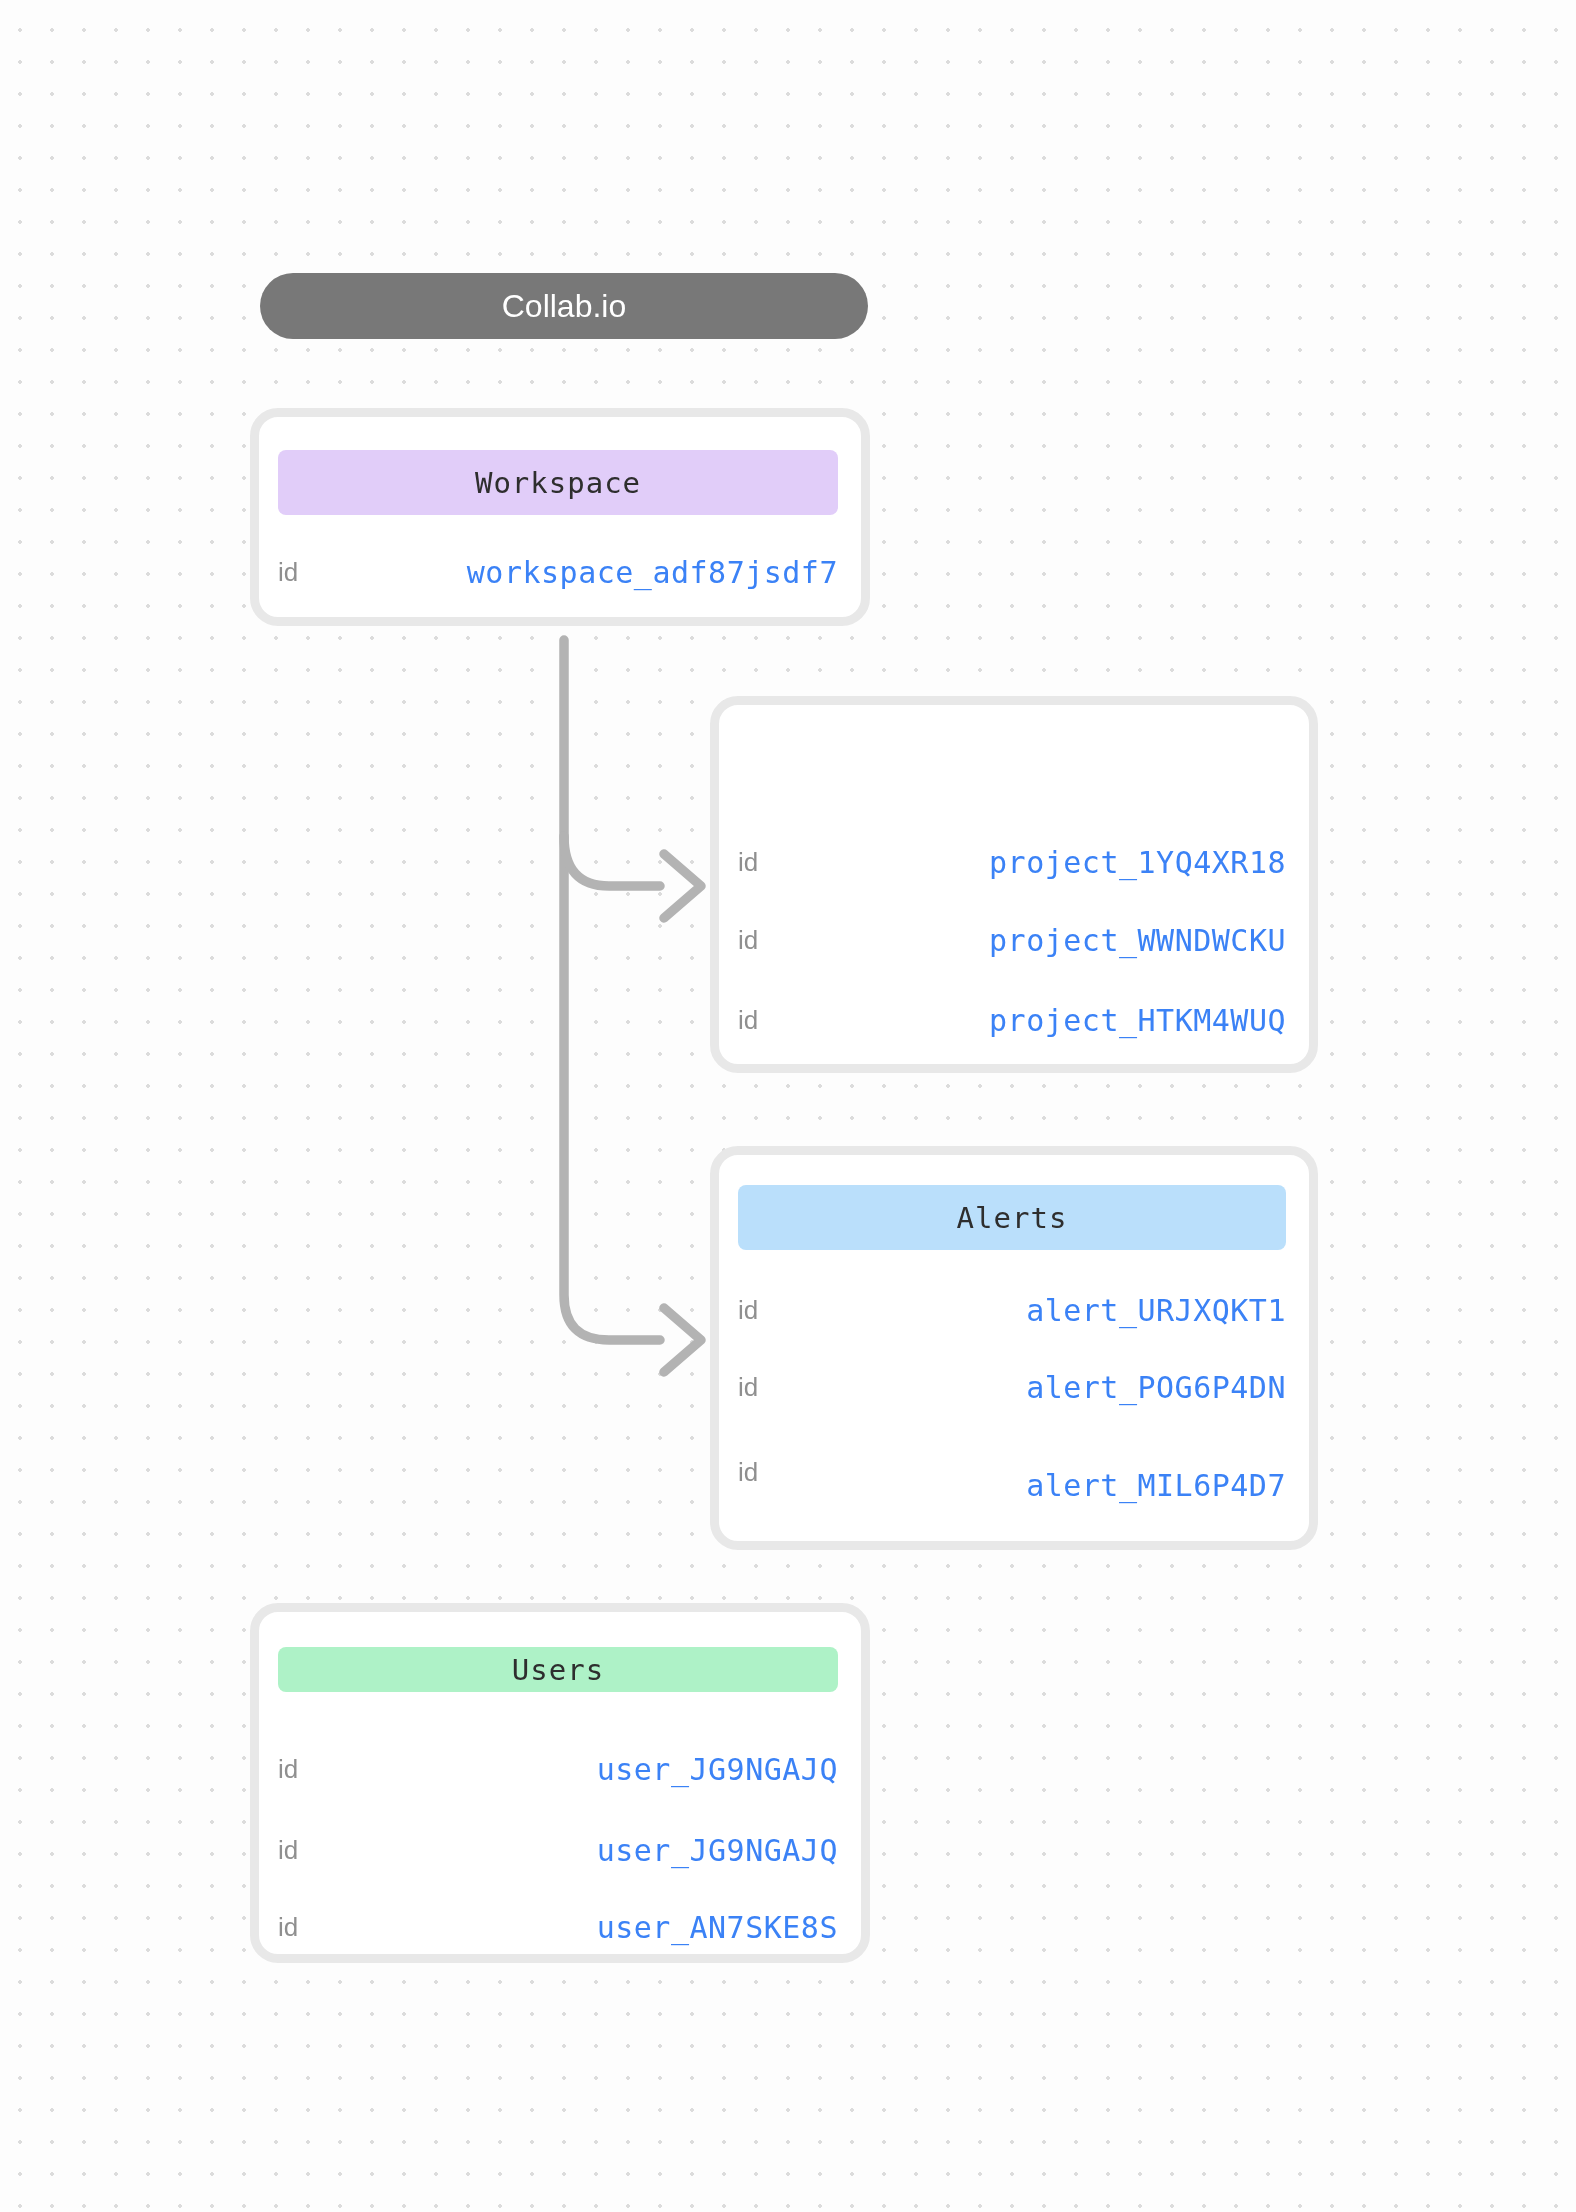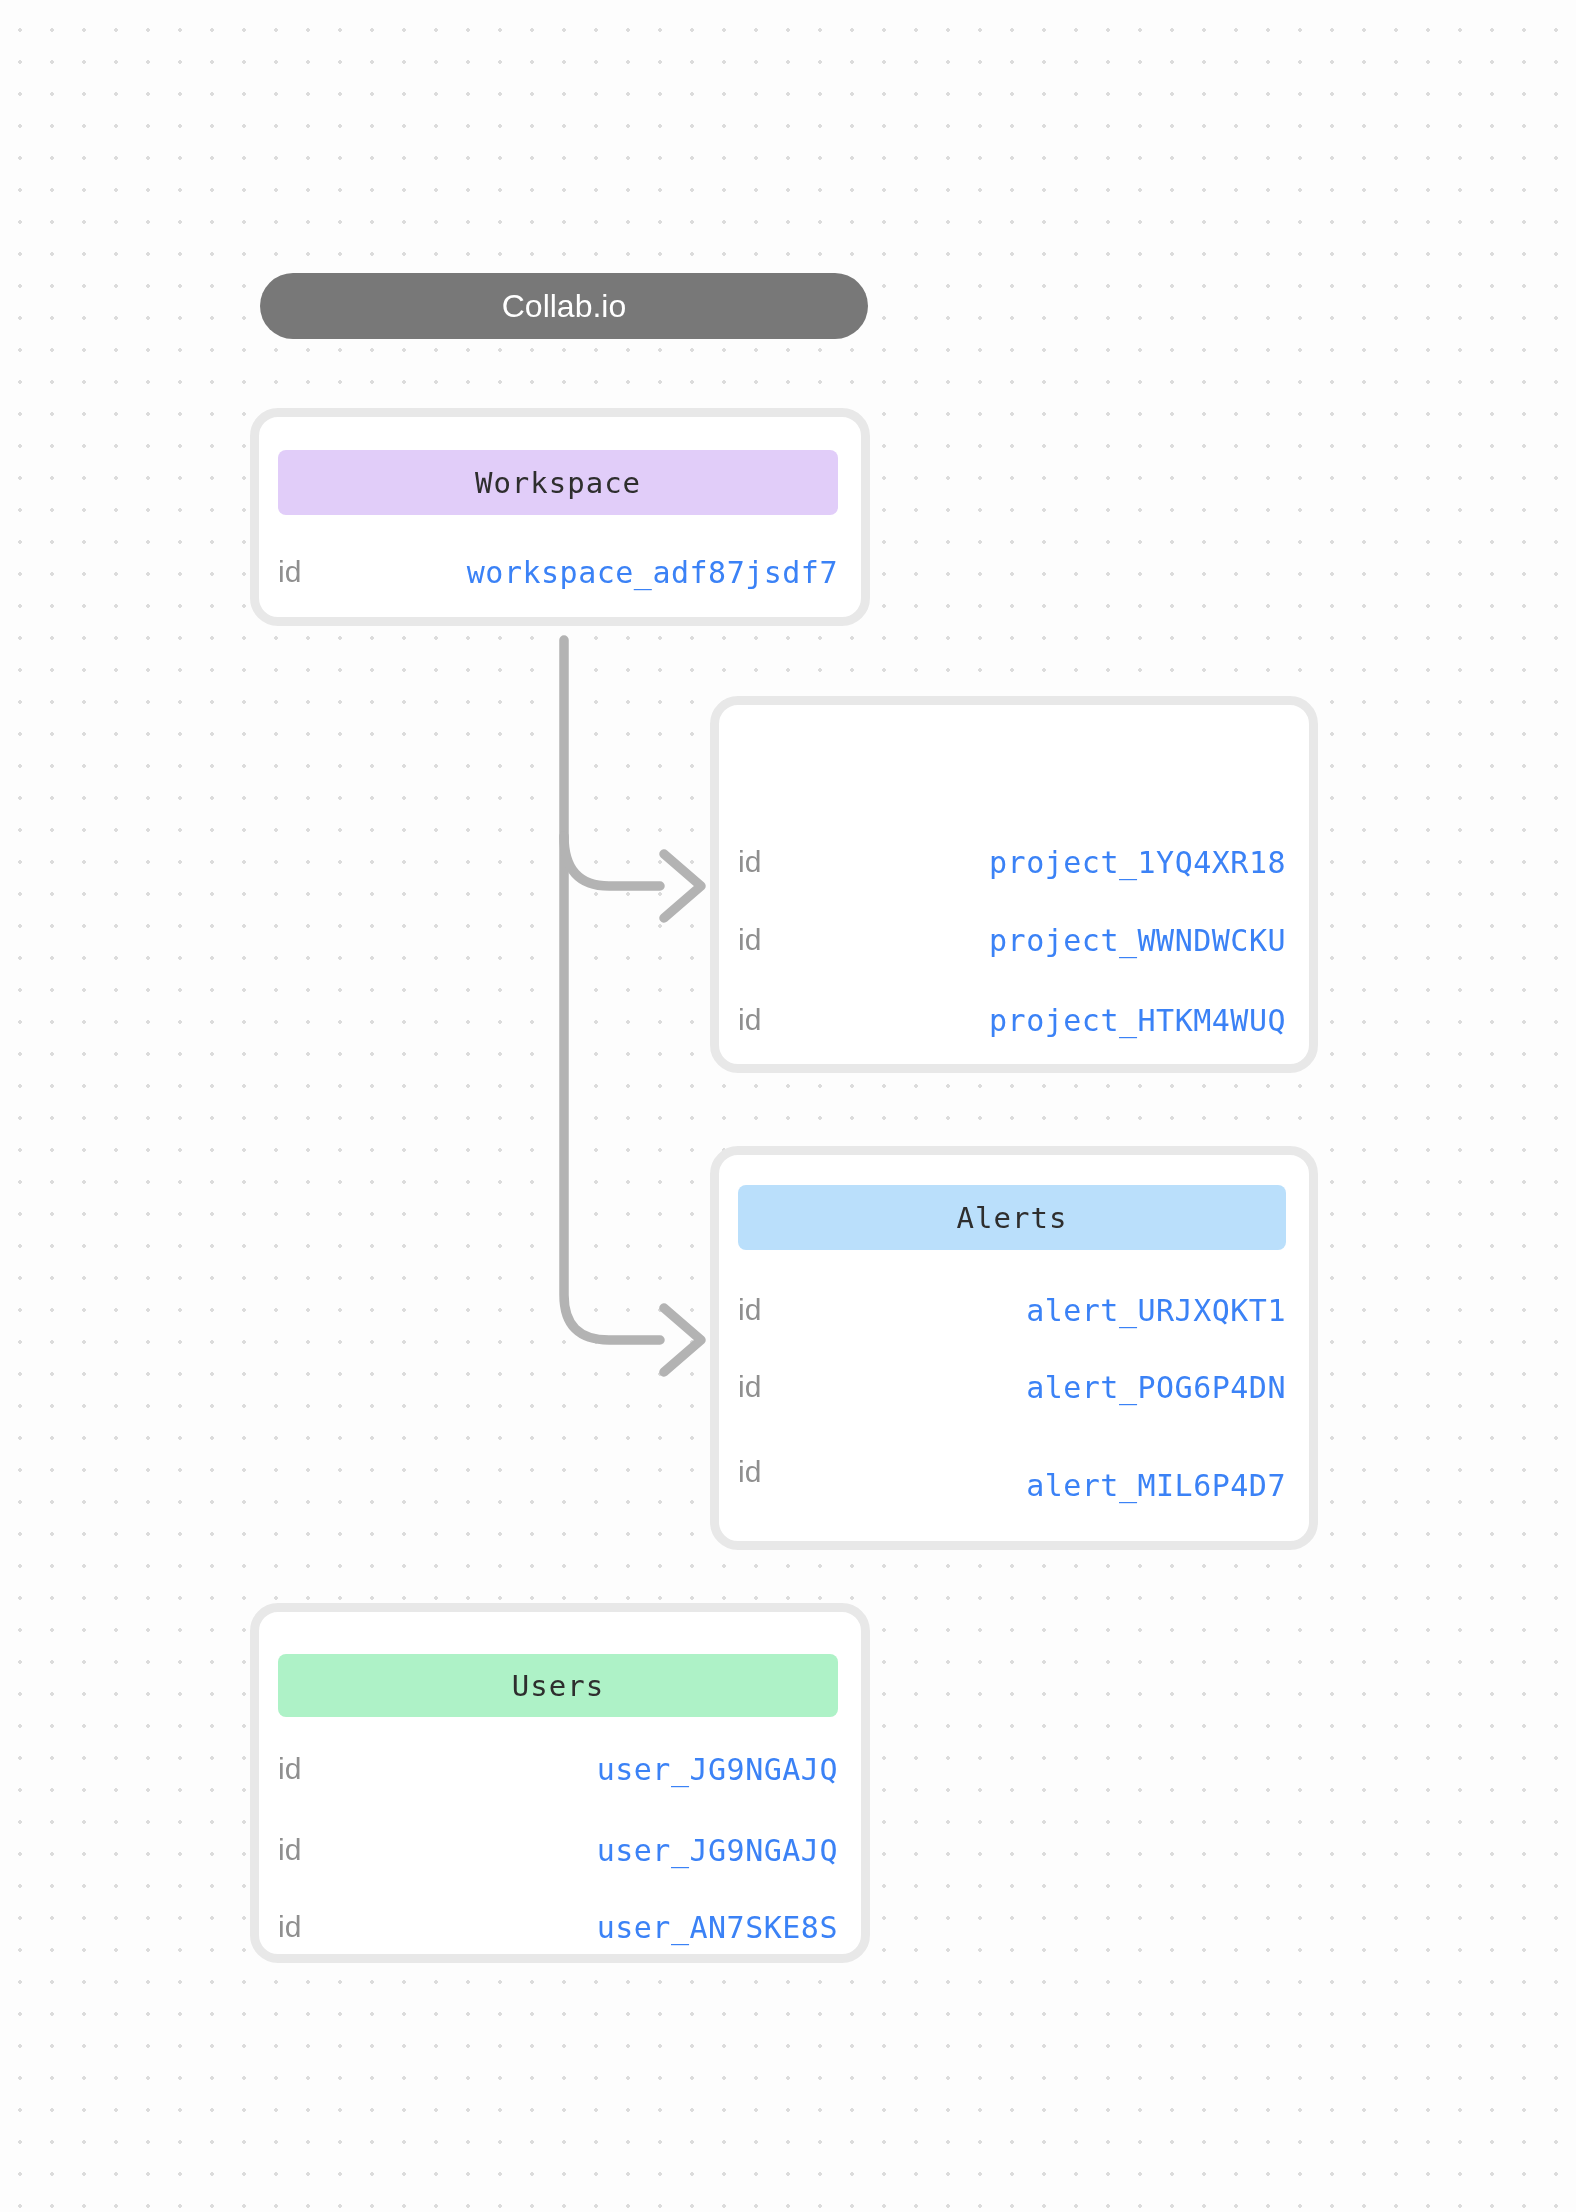--- a/index.html
+++ b/index.html
@@ -27,21 +27,21 @@
     display:flex;align-items:center;justify-content:center;
     font-size:29px;font-weight:500;color:#2e2e2e;letter-spacing:1px;
   }
   .hdr.purple{background:#e1cdf9}
   .hdr.blue{background:#badffb}
   .hdr.green{background:#aef2c7}
   .row{
     position:absolute;left:19px;right:23px;height:46px;
     display:flex;align-items:center;justify-content:space-between;
   }
-  .k{font-family:"Liberation Sans",sans-serif;font-size:30px;color:#8f8f8f;}
+  .k{font-family:"Liberation Sans",sans-serif;font-size:26px;color:#8f8f8f;}
   .v{font-size:30px;color:#3b82f6;letter-spacing:0.5px;}
   .v.drop{transform:translateY(13px);}
   #edges{position:absolute;left:0;top:0;z-index:1;pointer-events:none;}
 </style>
 </head>
 <body>
 
 <div id="canvas">
 
   <svg id="edges" width="1576" height="2212" viewBox="0 0 1576 2212">
@@ -94,21 +94,21 @@
       <span class="k">id</span>
       <span class="v">alert_POG6P4DN</span>
     </div>
     <div class="row" style="top:294px">
       <span class="k">id</span>
       <span class="v drop">alert_MIL6P4D7</span>
     </div>
   </div>
 
   <div class="card" style="left:250px;top:1585px;width:620px;height:360px">
-    <div class="hdr green" style="top:42px;height:63px">
+    <div class="hdr green" style="top:35px;height:45px">
       <span>Users</span>
     </div>
     <div class="row" style="top:134px">
       <span class="k">id</span>
       <span class="v">user_JG9NGAJQ</span>
     </div>
     <div class="row" style="top:215px">
       <span class="k">id</span>
       <span class="v">user_JG9NGAJQ</span>
     </div>

